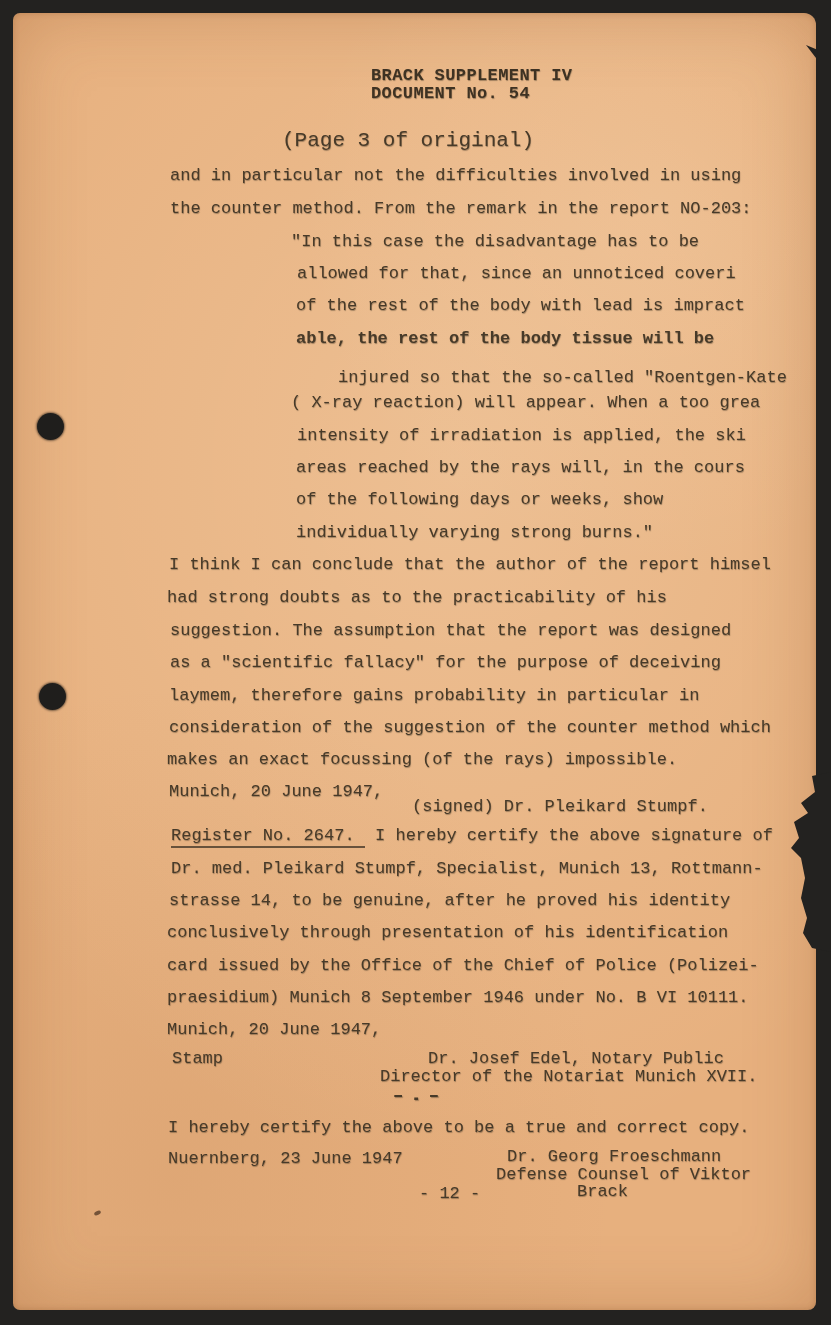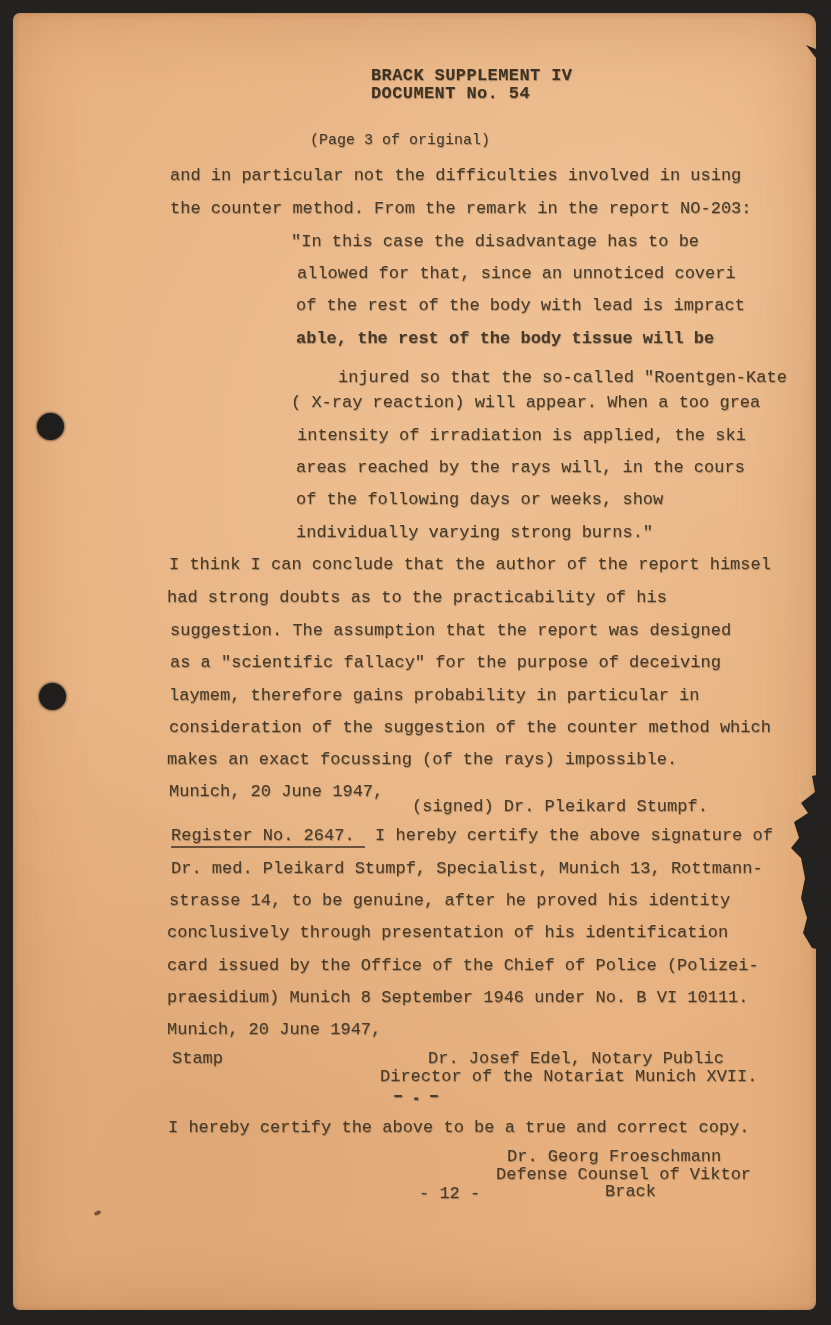--- a/index.html
+++ b/index.html
@@ -10,21 +10,21 @@
         background:
           radial-gradient(120% 90% at 55% 35%, rgba(255,236,208,.25), rgba(255,236,208,0) 60%),
           radial-gradient(100% 70% at 20% 90%, rgba(160,100,55,.12), rgba(160,100,55,0) 55%),
           radial-gradient(80% 50% at 80% 15%, rgba(255,228,195,.18), rgba(255,228,195,0) 55%),
           #e7b07e;
         border-radius:7px 12px 8px 7px;
         box-shadow: inset 0 0 70px rgba(140,80,35,.28), inset 0 0 6px rgba(120,70,30,.3);}
   .tline{position:absolute;white-space:pre;font-size:17px;line-height:20px;color:#473a29;
          text-shadow:0.5px 0.7px 0.9px rgba(71,58,41,.45);}
   .hdr{font-weight:bold;letter-spacing:.4px;color:#3e3223;}
-  .note{font-size:15px;margin-left:28px;}
+  .note{font-size:21px;}
   .underline{border-bottom:2px solid rgba(71,58,41,.8);padding-bottom:1px;}
   .divider{font-weight:bold;letter-spacing:1px;transform:scaleX(1.6);transform-origin:left center;}
   .hole{position:absolute;width:27px;height:27px;border-radius:50%;background:#1f1e1c;
         box-shadow:0 0 2px 1px rgba(35,28,20,.55);}
   .speck{position:absolute;background:rgba(80,55,35,.75);border-radius:50%;}
   svg.tear{position:absolute;display:block;}
 </style>
 </head>
 <body>
 
@@ -79,17 +79,18 @@
   <div class="tline" style="left:167px;top:956px;">card issued by the Office of the Chief of Police (Polizei-</div>
   <div class="tline" style="left:167px;top:988px;">praesidium) Munich 8 September 1946 under No. B VI 10111.</div>
   <div class="tline" style="left:167px;top:1020px;">Munich, 20 June 1947,</div>
 
   <div class="tline" style="left:172px;top:1049px;">Stamp</div>
   <div class="tline" style="left:428px;top:1049px;">Dr. Josef Edel, Notary Public</div>
   <div class="tline" style="left:380px;top:1067px;">Director of the Notariat Munich XVII.</div>
   <div class="tline divider" style="left:390px;top:1086px;">-.-</div>
 
   <div class="tline" style="left:168px;top:1118px;">I hereby certify the above to be a true and correct copy.</div>
+  <div class="tline" style="left:168px;top:1149px;">Nuernberg, 23 June 1947</div>
   <div class="tline" style="left:507px;top:1147px;">Dr. Georg Froeschmann</div>
   <div class="tline" style="left:496px;top:1165px;">Defense Counsel of Viktor</div>
   <div class="tline" style="left:419px;top:1184px;">- 12 -</div>
-  <div class="tline" style="left:577px;top:1182px;margin-left:28px;">Brack</div>
+  <div class="tline" style="left:577px;top:1182px;">Brack</div>
 </div>
 
 </body></html>

